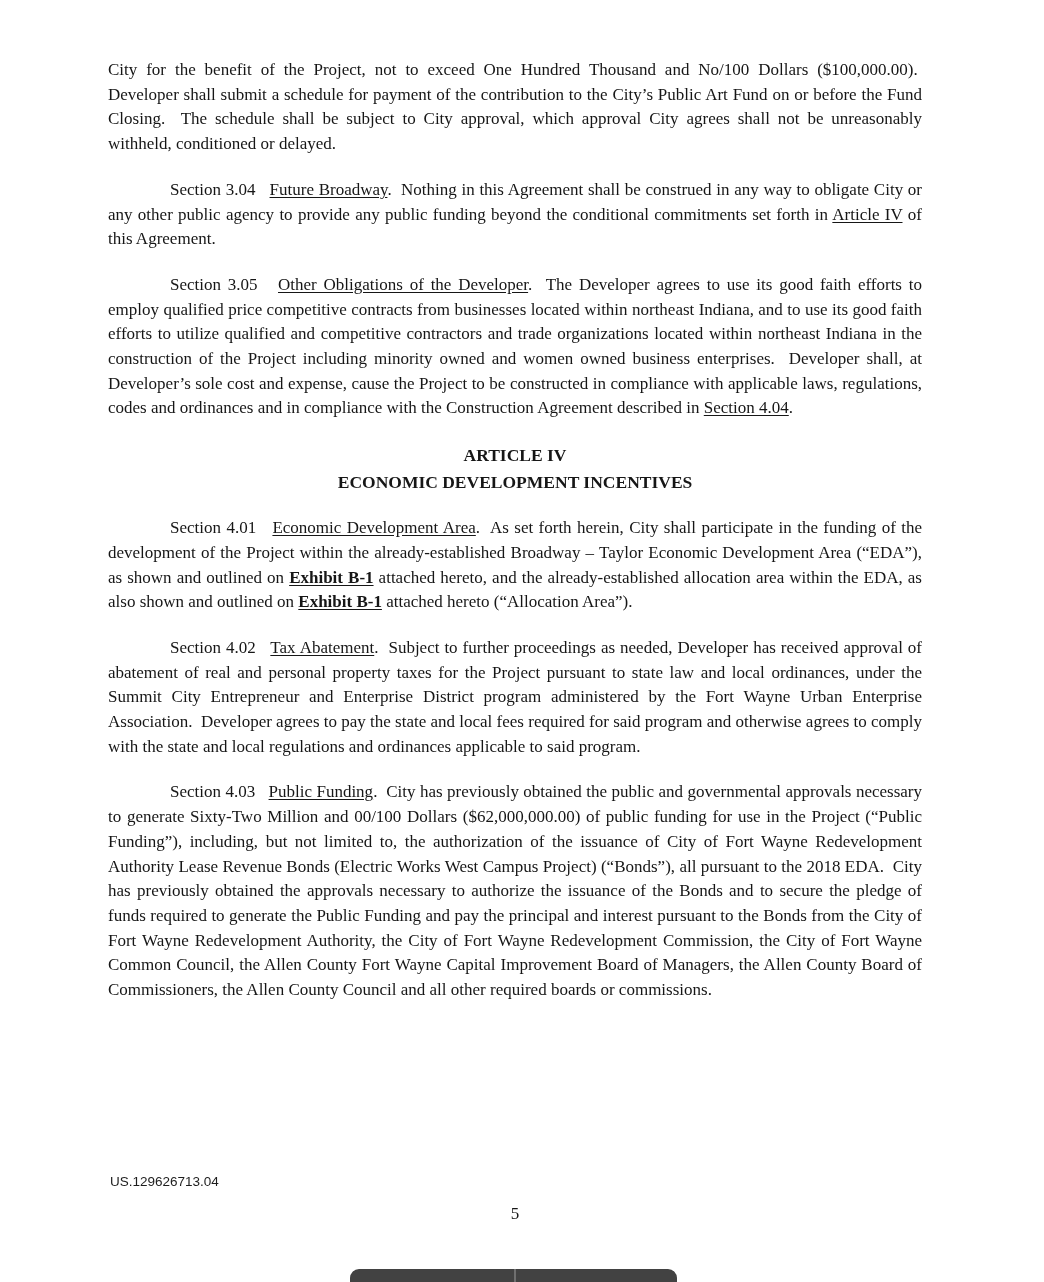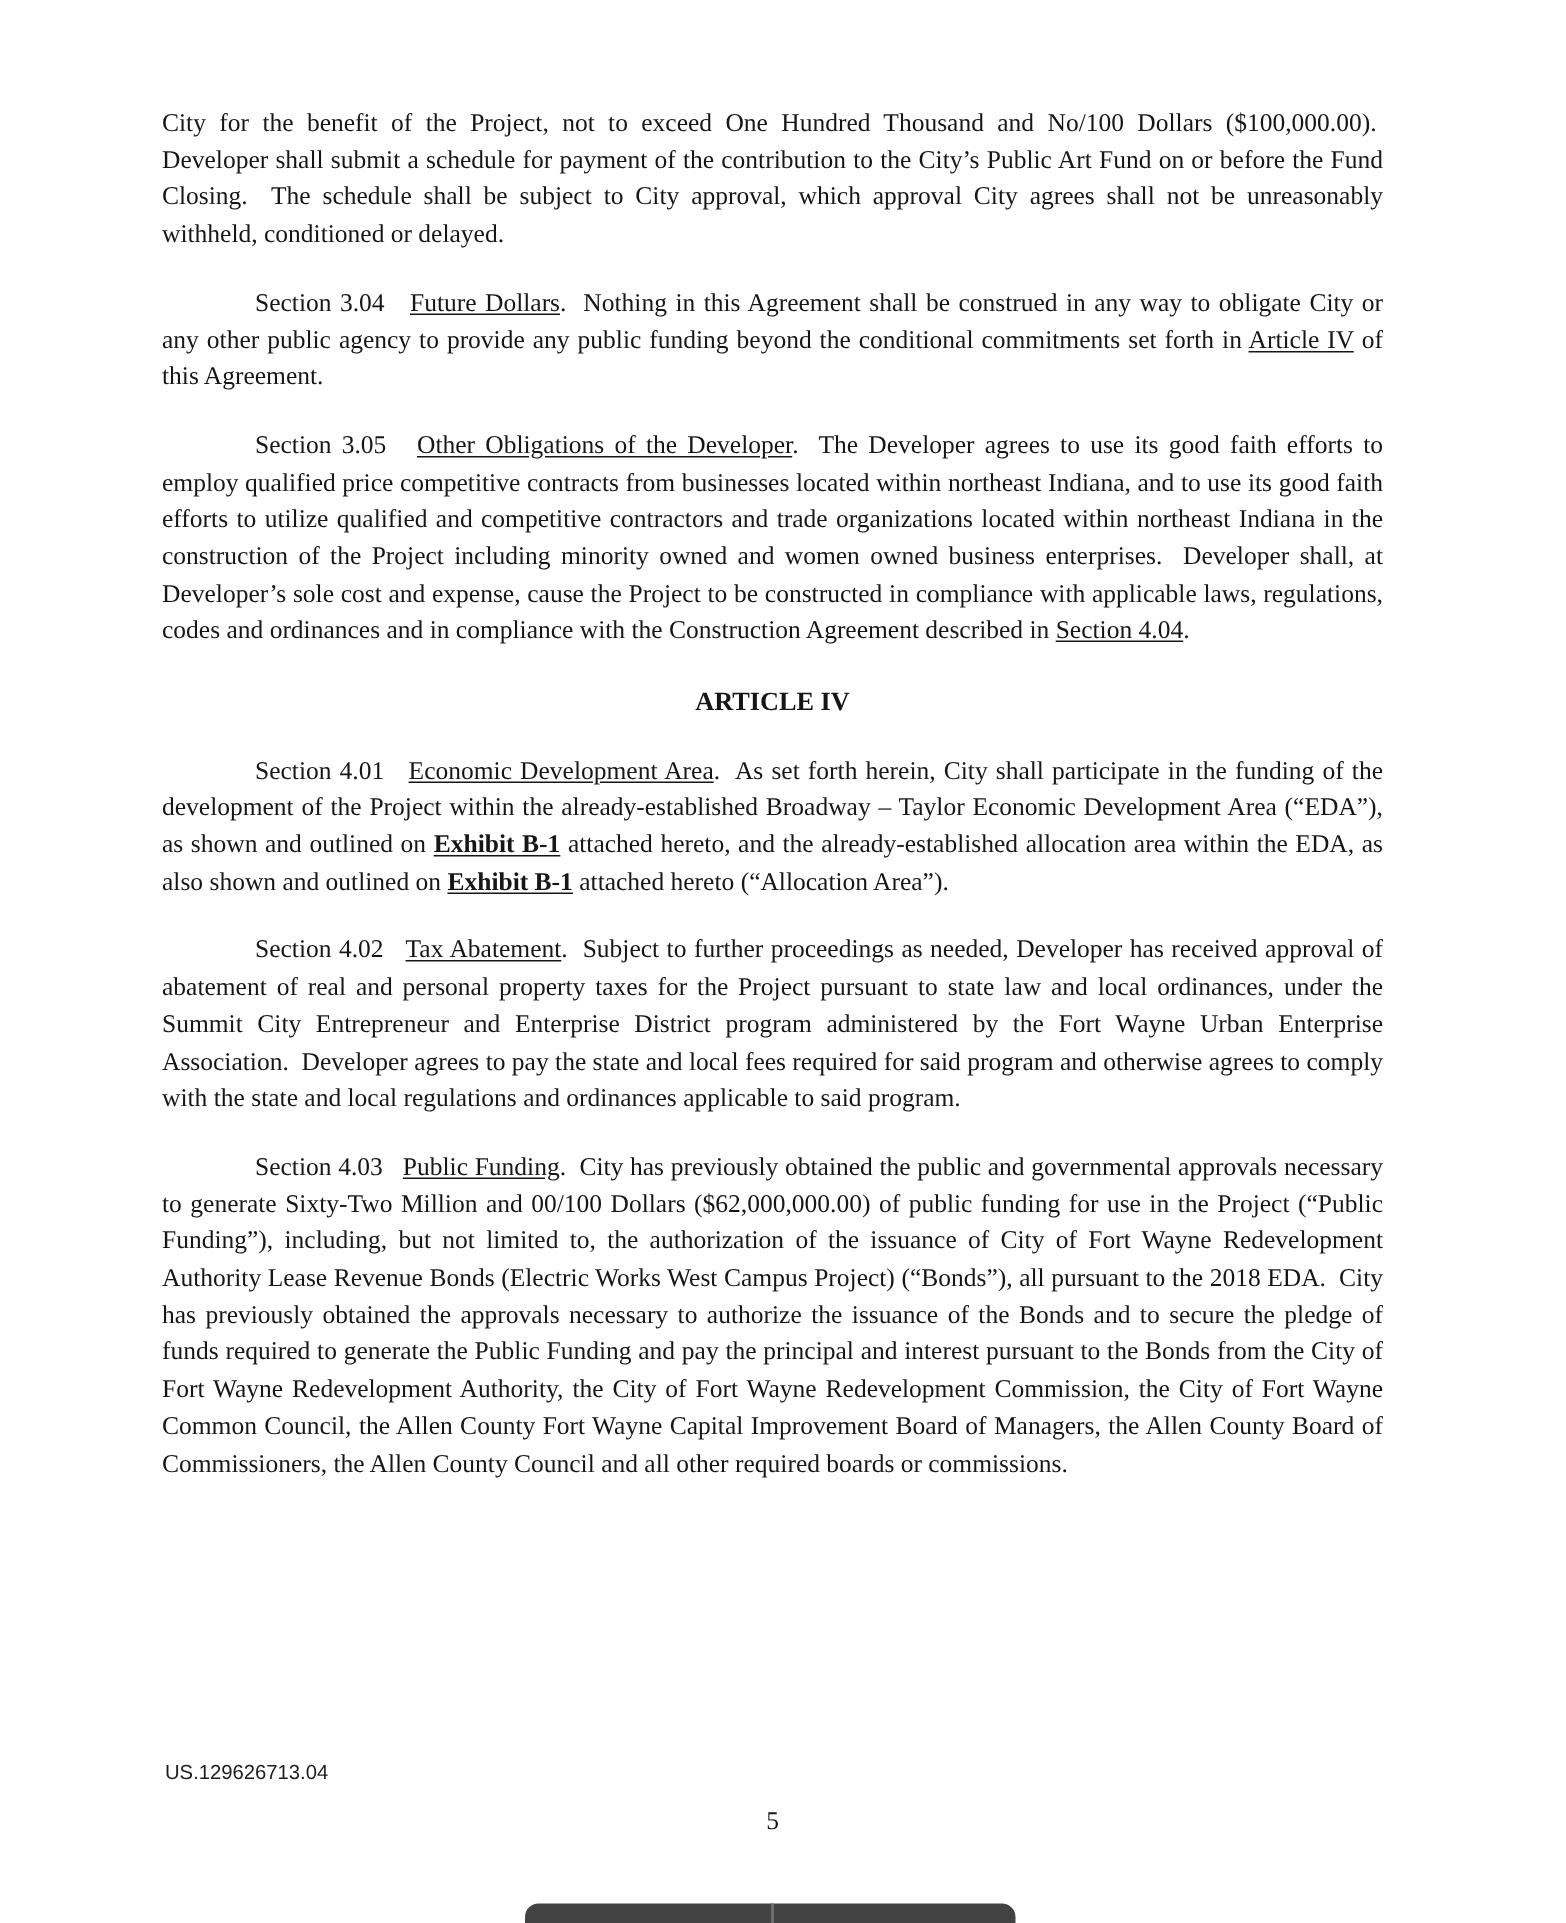--- a/index.html
+++ b/index.html
@@ -14,21 +14,21 @@
   .doc-body {
     position: absolute;
     left: 108px;
     top: 58px;
     width: 814px;
     color: #161616;
     font-size: 17px;
     line-height: 24.7px;
     text-align: justify;
   }
-  .para { margin: 12px 0 21px 0; }
+  .para { margin: 0 0 21px 0; }
   .para.indent { text-indent: 62px; }
   .u { text-decoration: underline; text-underline-offset: 2px; }
   .b { font-weight: bold; }
   .heading {
     text-align: center;
     font-weight: bold;
     font-size: 17.5px;
     line-height: 26.5px;
     margin: 0 0 21px 0;
     text-indent: 0;
@@ -66,24 +66,25 @@
     width: 2px;
     height: 100%;
     background: #6f6f6f;
   }
 </style>
 </head>
 <body>
 
 <div class="doc-body">
     <p class="para"><span>City for the benefit of the Project, not to exceed One Hundred Thousand and No/100 Dollars ($100,000.00).&nbsp; Developer shall submit a schedule for payment of the contribution to the City’s Public Art Fund on or before the Fund Closing.&nbsp; The schedule shall be subject to City approval, which approval City agrees shall not be unreasonably withheld, conditioned or delayed.</span></p>
-    <p class="para indent"><span>Section 3.04&nbsp;&nbsp; </span><span class="u">Future Dollars</span><span>.&nbsp; Nothing in this Agreement shall be construed in any way to obligate City or any other public agency to provide any public funding beyond the conditional commitments set forth in </span><span class="u">Article IV</span><span> of this Agreement.</span></p>
+    <p class="para indent"><span>Section 3.04&nbsp;&nbsp; </span><span class="u">Future Broadway</span><span>.&nbsp; Nothing in this Agreement shall be construed in any way to obligate City or any other public agency to provide any public funding beyond the conditional commitments set forth in </span><span class="u">Article IV</span><span> of this Agreement.</span></p>
     <p class="para indent"><span>Section 3.05&nbsp;&nbsp; </span><span class="u">Other Obligations of the Developer</span><span>.&nbsp; The Developer agrees to use its good faith efforts to employ qualified price competitive contracts from businesses located within northeast Indiana, and to use its good faith efforts to utilize qualified and competitive contractors and trade organizations located within northeast Indiana in the construction of the Project including minority owned and women owned business enterprises.&nbsp; Developer shall, at Developer’s sole cost and expense, cause the Project to be constructed in compliance with applicable laws, regulations, codes and ordinances and in compliance with the Construction Agreement described in </span><span class="u">Section 4.04</span><span>.</span></p>
     <div class="heading">
       <div>ARTICLE IV</div>
+      <div>ECONOMIC DEVELOPMENT INCENTIVES</div>
     </div>
     <p class="para indent"><span>Section 4.01&nbsp;&nbsp; </span><span class="u">Economic Development Area</span><span>.&nbsp; As set forth herein, City shall participate in the funding of the development of the Project within the already-established Broadway – Taylor Economic Development Area (“EDA”), as shown and outlined on </span><span class="u b">Exhibit B-1</span><span> attached hereto, and the already-established allocation area within the EDA, as also shown and outlined on </span><span class="u b">Exhibit B-1</span><span> attached hereto (“Allocation Area”).</span></p>
     <p class="para indent"><span>Section 4.02&nbsp;&nbsp; </span><span class="u">Tax Abatement</span><span>.&nbsp; Subject to further proceedings as needed, Developer has received approval of abatement of real and personal property taxes for the Project pursuant to state law and local ordinances, under the Summit City Entrepreneur and Enterprise District program administered by the Fort Wayne Urban Enterprise Association.&nbsp; Developer agrees to pay the state and local fees required for said program and otherwise agrees to comply with the state and local regulations and ordinances applicable to said program.</span></p>
     <p class="para indent"><span>Section 4.03&nbsp;&nbsp; </span><span class="u">Public Funding</span><span>.&nbsp; City has previously obtained the public and governmental approvals necessary to generate Sixty-Two Million and 00/100 Dollars ($62,000,000.00) of public funding for use in the Project (“Public Funding”), including, but not limited to, the authorization of the issuance of City of Fort Wayne Redevelopment Authority Lease Revenue Bonds (Electric Works West Campus Project) (“Bonds”), all pursuant to the 2018 EDA.&nbsp; City has previously obtained the approvals necessary to authorize the issuance of the Bonds and to secure the pledge of funds required to generate the Public Funding and pay the principal and interest pursuant to the Bonds from the City of Fort Wayne Redevelopment Authority, the City of Fort Wayne Redevelopment Commission, the City of Fort Wayne Common Council, the Allen County Fort Wayne Capital Improvement Board of Managers, the Allen County Board of Commissioners, the Allen County Council and all other required boards or commissions.</span></p>
   </div>
 
 <div class="page-number">5</div>
 
 <div class="doc-number">US.129626713.04</div>
 

